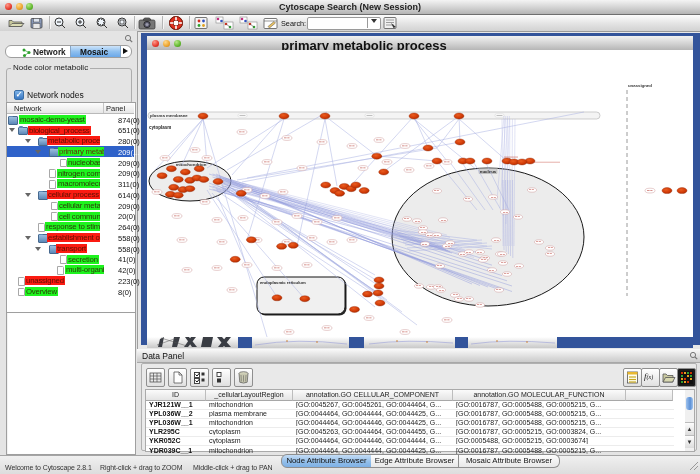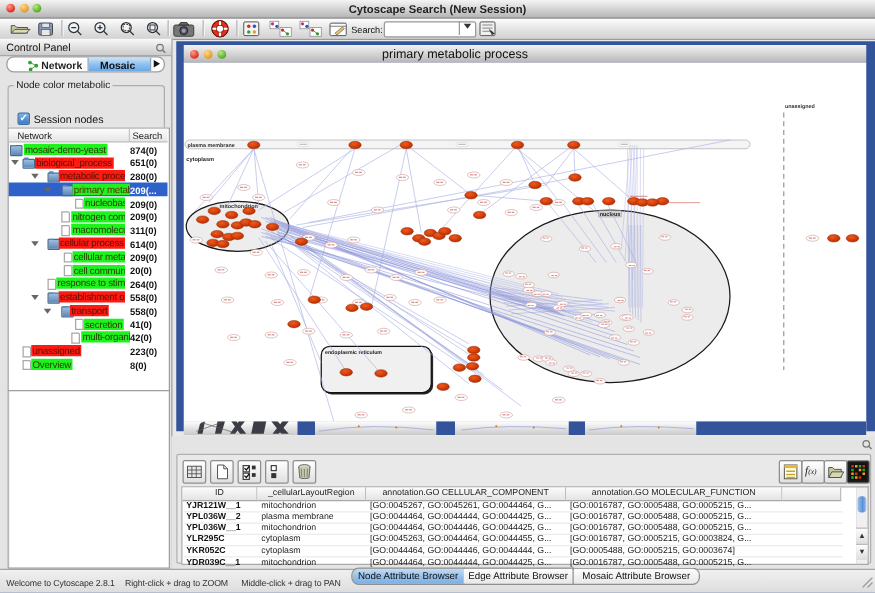--- a/index.html
+++ b/index.html
@@ -21,21 +21,21 @@
 .combo{left:13px;top:43px;width:111px;height:10px;background:linear-gradient(#ffffff,#e8e8e8);border:1px solid #9a9a9a;border-radius:3px;}
 .combo .txt{position:absolute;left:7px;top:1px;font-size:7.8px;color:#111;}
 .combo .btn{position:absolute;right:0px;top:0px;width:11px;height:10px;background:linear-gradient(#cfe3f7,#76a7e0);border-left:1px solid #8aa8cc;border-radius:0 3px 3px 0;}
 .checkbox{left:14px;top:59px;width:8px;height:8px;background:linear-gradient(#7db3e8,#3877c3);border:1px solid #3a6ea5;border-radius:2px;color:#fff;font-size:8px;line-height:8px;text-align:center;font-weight:bold;}
 .chklbl{left:27px;top:59px;font-size:8.5px;color:#111;}
 .treebox{left:6px;top:71px;width:128px;height:209px;background:#fff;border:1px solid #9f9f9f;border-bottom:1px solid #9f9f9f;}
 .treehead{left:0;top:0;width:127px;height:10px;background:linear-gradient(#fdfdfd,#e6e6e6);border-bottom:1px solid #b9b9b9;font-size:7.5px;color:#222;}
 .whitepanel{left:6px;top:281px;width:128px;height:141px;background:#fff;border:1px solid #9f9f9f;box-shadow:inset 1px 0 1px rgba(0,0,0,0.06);}
 .row{position:absolute;left:0;width:127px;height:10.75px;font-size:7.8px;white-space:nowrap;}
 .row .lbl{position:absolute;top:0.8px;padding:0 1px;line-height:9px;overflow:hidden;height:9px;letter-spacing:-0.2px;}
-.row .val{position:absolute;left:97px;top:1.6px;color:#111;font-size:7.5px;font-weight:bold;}
+.row .val{position:absolute;left:111px;top:1.6px;color:#111;font-size:7.5px;}
 .tri{position:absolute;width:0;height:0;border-left:3px solid transparent;border-right:3px solid transparent;border-top:4.5px solid #666;top:3.5px;}
 .fold{position:absolute;top:2px;width:8px;height:6.5px;background:linear-gradient(#9dbede,#5c88b8);border:0.5px solid #46698f;border-radius:1px;}
 .fold:before{content:"";position:absolute;left:0;top:-1.5px;width:4px;height:1.5px;background:#5c88b8;border-radius:1px 1px 0 0;}
 .leaf{position:absolute;top:1.6px;width:5px;height:6.8px;background:#fff;border:0.5px solid #a8a8a8;border-radius:0 1.5px 0 0;}
 .netframe{left:141px;top:33px;width:559px;height:312px;background:#33549b;}
 .nettitle{left:147px;top:36px;width:546px;height:14px;background:linear-gradient(#f2f2f2,#cfcfcf 60%,#b6b6b6);border-bottom:1px solid #7a7a7a;}
 .canvas{left:147px;top:50px;width:546px;height:287px;background:#fff;}
 .strip{left:147px;top:337px;width:546px;height:11px;background:linear-gradient(#ffffff,#d0d0d0);}
 .dpanel{left:137px;top:349px;width:563px;height:106px;background:#e4e4e4;}
 .dpbody{left:141px;top:363px;width:554px;height:86px;background:#e9e9e9;border:1px solid #b0b0b0;border-radius:2px;}
@@ -136,48 +136,45 @@
 <div class="abs tsep" style="left:49px"></div>
 <div class="abs tsep" style="left:134px"></div>
 <div class="abs tsep" style="left:162px"></div>
 <div class="abs tsep" style="left:189px"></div>
 <div class="abs searchlbl" style="left:281px">Search:</div>
 <div class="abs searchbox" style="left:307px;width:72px"></div>
 <div class="abs" style="left:370.5px;top:19px;width:0;height:0;border-left:3px solid transparent;border-right:3px solid transparent;border-top:4px solid #333;"></div>
 <div class="abs" style="left:367px;top:16.5px;width:1px;height:11px;background:#9a9a9a"></div>
 
 <div class="abs cpanel">
- <div class="phead">
-      <span>Control Panel</span>
-    </div>
  <svg class="abs" style="left:124px;top:2.5px" width="9" height="9" viewBox="0 0 9 9">
       <circle cx="4" cy="4" r="2.6" fill="none" stroke="#777" stroke-width="1"></circle>
       <line x1="6" y1="6" x2="8.2" y2="8.2" stroke="#777" stroke-width="1.2"></line>
     </svg>
  <div class="abs seg">
    <div style="position:absolute;left:64px;top:0;width:49px;height:11px;background:linear-gradient(#cde4fa,#8fc0ef 50%,#6ba8e8);border-left:1px solid #86a6c8;border-right:1px solid #86a6c8;"></div>
    <div style="position:absolute;left:27px;top:1px;font-size:8.3px;font-weight:bold;color:#222;">Network</div>
    <div style="position:absolute;left:74px;top:1px;font-size:8.3px;font-weight:bold;color:#111;">Mosaic</div>
    <svg style="position:absolute;left:16px;top:2px" width="9" height="9" viewBox="0 0 9 9">
         <circle cx="2" cy="2" r="1.5" fill="#2da02d"></circle>
         <circle cx="7" cy="4.5" r="1.5" fill="#2da02d"></circle>
         <circle cx="2.5" cy="7.5" r="1.5" fill="#2da02d"></circle>
         <line x1="2" y1="2" x2="7" y2="4.5" stroke="#2da02d" stroke-width="0.7"></line>
         <line x1="7" y1="4.5" x2="2.5" y2="7.5" stroke="#2da02d" stroke-width="0.7"></line>
       </svg>
    <div style="position:absolute;left:117px;top:2px;width:0;height:0;border-top:3.5px solid transparent;border-bottom:3.5px solid transparent;border-left:5px solid #111;"></div>
  </div>
  <div class="abs groupbox"></div>
  <div class="abs grouplbl">Node color metabolic</div>
  <div class="abs checkbox">✓</div>
- <div class="abs chklbl">Session nodes</div>
+ <div class="abs chklbl">Network nodes</div>
  <div class="abs treebox">
   <div class="treehead">
         <span style="position:absolute;left:7px;top:1px;">Network</span>
-        <span style="position:absolute;left:99px;top:1px;">Search</span>
+        <span style="position:absolute;left:99px;top:1px;">Panel</span>
         <span style="position:absolute;left:96px;top:0;width:1px;height:10px;background:#c5c5c5"></span>
       </div>
   <div id="tree">
 <div class="row" style="top:11.00px;">
           <span class="fold" style="left:1px"></span>
           <span class="lbl" style="left:12px;background:#1ef31e;color:#2d3d08;max-width:79px;">mosaic-demo-yeast</span>
           <span class="val" style="color:#111">874(0)</span>
         </div>
 <div class="row" style="top:21.75px;">
           <span class="tri" style="left:2px"></span>
@@ -268,21 +265,21 @@
 </div>
  </div>
  <div class="abs whitepanel"></div>
 </div>
 
 <div class="abs netframe"></div>
 <div class="abs nettitle"></div>
 <div class="abs tl" style="left:152px;top:39.5px;width:7px;height:7px;background:radial-gradient(circle at 35% 30%,#ff9a8a,#e63b2e 60%,#b01d12);"></div>
 <div class="abs tl" style="left:163px;top:39.5px;width:7px;height:7px;background:radial-gradient(circle at 35% 30%,#ffd98a,#eda42e 60%,#c27a0e);"></div>
 <div class="abs tl" style="left:174px;top:39.5px;width:7px;height:7px;background:radial-gradient(circle at 35% 30%,#b8e88a,#61b82e 60%,#3d8a12);"></div>
-<div class="abs" style="left:147px;top:38px;width:434px;height:10px;text-align:center;font-size:10px;font-weight:normal;color:#111;">primary metabolic process</div>
+<div class="abs" style="left:147px;top:38px;width:434px;height:10px;text-align:center;font-size:13px;font-weight:bold;color:#111;">primary metabolic process</div>
 <svg class="abs canvas" style="left:147px;top:50px" width="546" height="287" viewBox="0 0 546 287">
 <rect x="1" y="62" width="452" height="7" rx="3.5" fill="#f4f4f4" stroke="#b9b9b9" stroke-width="0.7"></rect>
 <g>
       <rect x="91" y="63.8" width="9" height="3.4" rx="1.5" fill="#fdfdfd" stroke="#c9c9c9" stroke-width="0.4"></rect>
       <rect x="92.5" y="65" width="6" height="0.9" fill="#b9b9b9"></rect>
       <rect x="218" y="63.8" width="9" height="3.4" rx="1.5" fill="#fdfdfd" stroke="#c9c9c9" stroke-width="0.4"></rect>
       <rect x="219.5" y="65" width="6" height="0.9" fill="#b9b9b9"></rect>
       <rect x="348" y="63.8" width="9" height="3.4" rx="1.5" fill="#fdfdfd" stroke="#c9c9c9" stroke-width="0.4"></rect>
       <rect x="349.5" y="65" width="6" height="0.9" fill="#b9b9b9"></rect>
     </g>
@@ -753,20 +750,23 @@
       <circle cx="140" cy="4" r="0.8"></circle>
       <circle cx="170" cy="5" r="0.8"></circle>
       <circle cx="250" cy="4" r="0.8"></circle>
       <circle cx="280" cy="5" r="0.8"></circle>
       <circle cx="350" cy="4" r="0.8"></circle>
       <circle cx="380" cy="5" r="0.8"></circle>
     </g>
 </svg>
 
 <div class="abs dpanel">
+ <div class="phead" style="position:absolute;left:0;top:0;width:563px;">
+      <span>Data Panel</span>
+    </div>
  <svg class="abs" style="left:552px;top:2px" width="9" height="9" viewBox="0 0 9 9">
       <circle cx="4" cy="4" r="2.6" fill="none" stroke="#777" stroke-width="1"></circle>
       <line x1="6" y1="6" x2="8.2" y2="8.2" stroke="#777" stroke-width="1.2"></line>
     </svg>
 </div>
 <div class="abs dpbody">
  <div class="dbtn" style="left:4px"><svg width="17" height="17" viewBox="0 0 17 17">
         <rect x="3" y="4" width="11" height="9" fill="#e8e8e8" stroke="#555" stroke-width="0.8"></rect>
         <line x1="3" y1="7" x2="14" y2="7" stroke="#555" stroke-width="0.7"></line>
         <line x1="3" y1="10" x2="14" y2="10" stroke="#555" stroke-width="0.7"></line>

